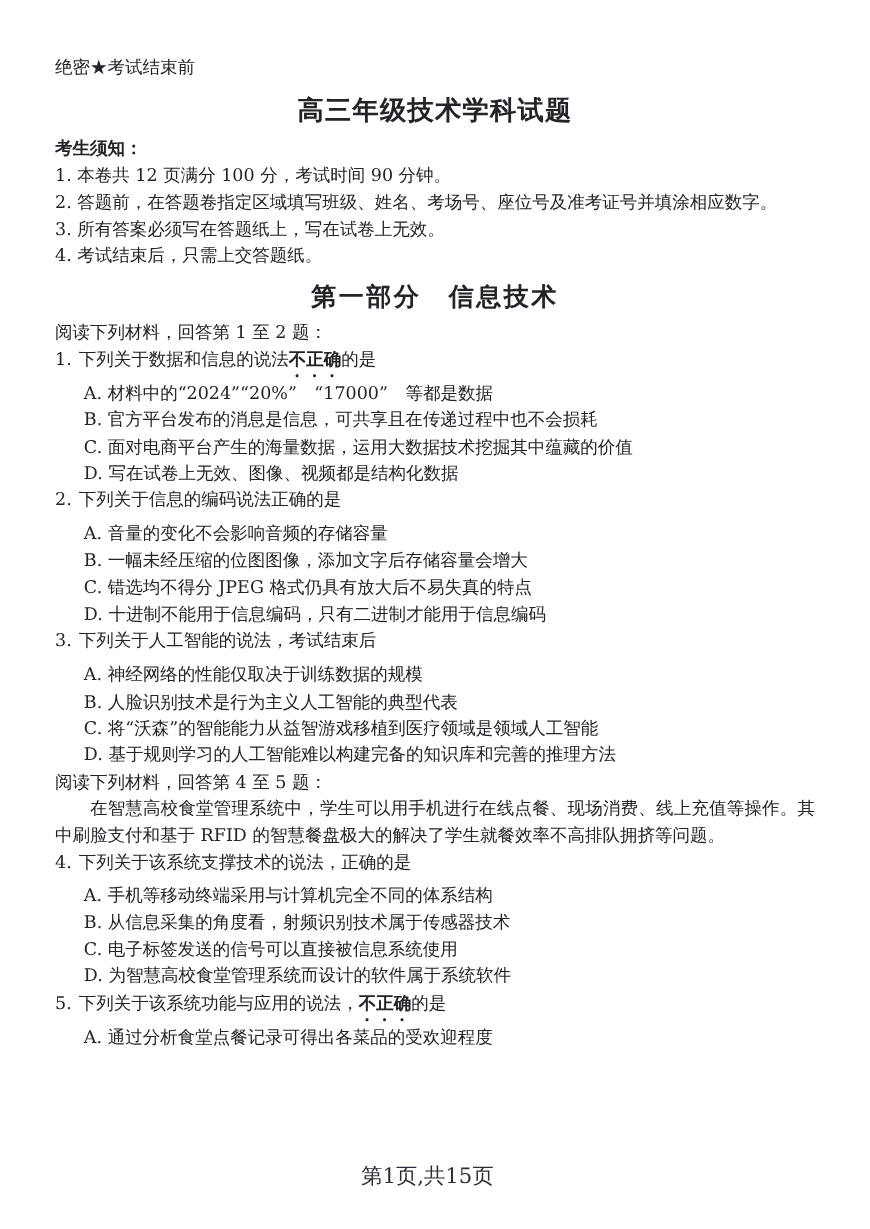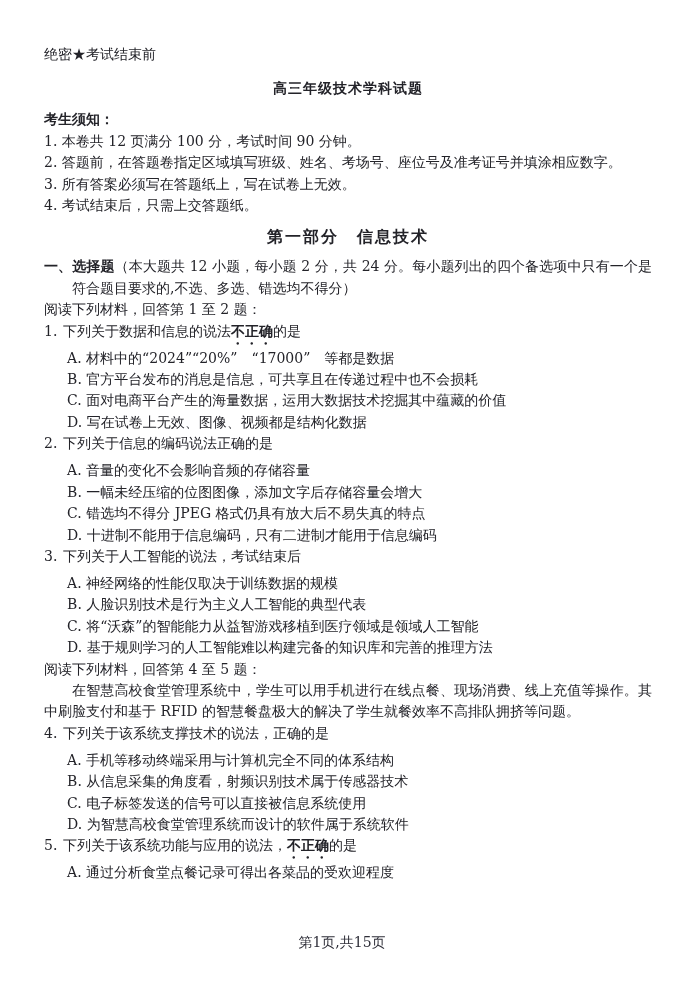--- a/index.html
+++ b/index.html
@@ -18,36 +18,36 @@
   }
   .doc {
     padding: 44px 44px 0 44px;
     font-size: 14px;
     line-height: 21.4px;
   }
   .classification {
     text-align: left;
   }
   h1.exam-title {
-    font-size: 14px;
+    font-size: 21px;
     line-height: 30px;
     font-weight: 700;
     text-align: center;
     margin: 8px 0 6px 0;
     letter-spacing: 1px;
   }
   .notice-title {
     font-weight: 700;
   }
   p {
     margin: 0;
     text-align: justify;
   }
   h2.part-title {
-    font-size: 16px;
+    font-size: 20px;
     line-height: 26px;
     font-weight: 700;
     text-align: center;
     margin: 8px 0 6px 0;
     letter-spacing: 2px;
   }
   .hang {
     padding-left: 2em;
     text-indent: -2em;
   }
@@ -69,21 +69,21 @@
     -webkit-text-emphasis-position: under;
     text-emphasis: filled dot #232329;
     text-emphasis-position: under right;
   }
   .footer {
     position: absolute;
     left: 0;
     right: 12px;
     bottom: 31px;
     text-align: center;
-    font-size: 14px;
+    font-size: 17px;
     color: #2e2e38;
   }
 </style>
 </head>
 <body>
 
 <div class="page">
   <div class="doc">
 
     <p class="classification">绝密★考试结束前</p>
@@ -91,21 +91,20 @@
     <h1 class="exam-title">高三年级技术学科试题</h1>
 
     <p class="notice-title">考生须知：</p>
     <p>1. 本卷共 12 页满分 100 分，考试时间 90 分钟。</p>
     <p>2. 答题前，在答题卷指定区域填写班级、姓名、考场号、座位号及准考证号并填涂相应数字。</p>
     <p>3. 所有答案必须写在答题纸上，写在试卷上无效。</p>
     <p>4. 考试结束后，只需上交答题纸。</p>
 
     <h2 class="part-title">第一部分　信息技术</h2>
 
-    <p class="hang"><span class="bold">一、选择题</span><span>（本大题共 12 小题，每小题 2 分，共 24 分。每小题列出的四个备选项中只有一个是符合题目要求的,不选、多选、错选均不得分）</span></p>
 
     <p>阅读下列材料，回答第 1 至 2 题：</p>
 
     <div class="question">
       <p><span class="qnum">1.</span><span>下列关于数据和信息的说法</span><span class="emph">不正确</span><span>的是</span></p>
       <p class="option">A. 材料中的“2024”“20%”　“17000”　等都是数据</p>
       <p class="option">B. 官方平台发布的消息是信息，可共享且在传递过程中也不会损耗</p>
       <p class="option">C. 面对电商平台产生的海量数据，运用大数据技术挖掘其中蕴藏的价值</p>
       <p class="option">D. 写在试卷上无效、图像、视频都是结构化数据</p>
     </div>

